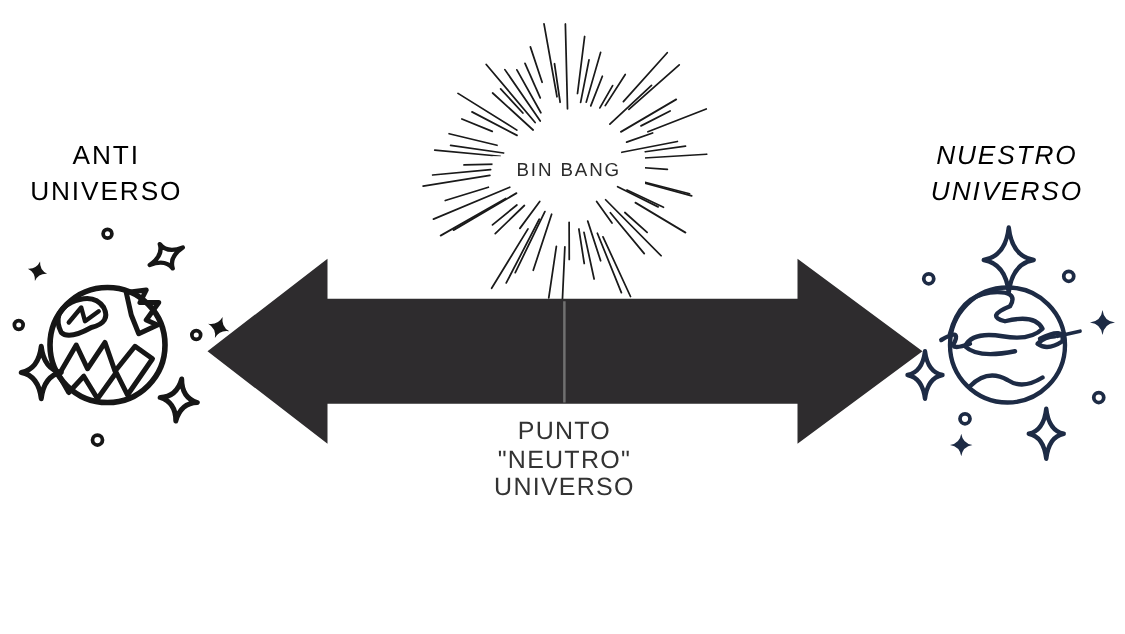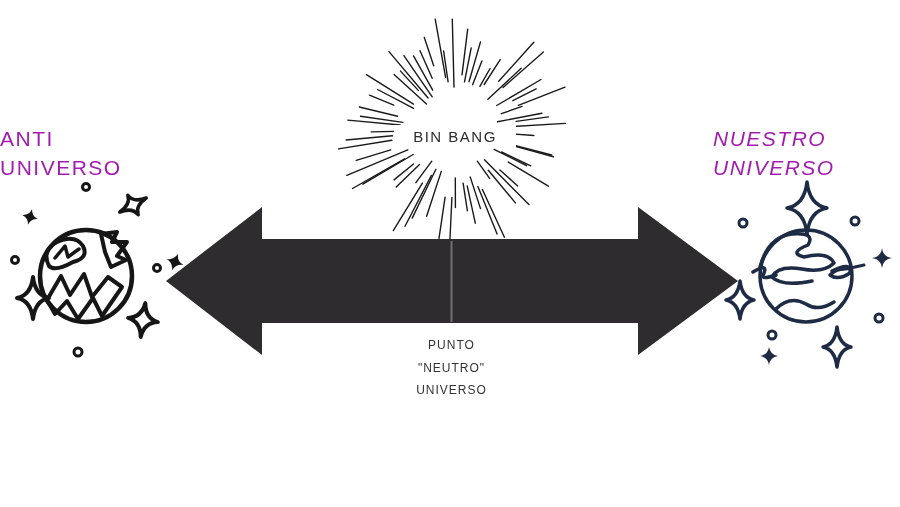--- a/index.html
+++ b/index.html
@@ -4,27 +4,26 @@
 <style>
   html,body{margin:0;padding:0;}
   body{
     width:900px;height:507px;position:relative;overflow:hidden;
     background:#ffffff;
     font-family:"Liberation Sans", sans-serif;
   }
   .stage{position:absolute;inset:0;width:900px;height:507px;}
   .abs{position:absolute;}
   .title{
-    font-size:21px;line-height:29px;
-    letter-spacing:1.5px;color:#a21caf;font-weight:400;
+    text-align:center;font-size:21px;line-height:29px;
+    letter-spacing:1.5px;color:#000000;font-weight:400;
     z-index:4;
-    margin-top:14px;
   }
   .neutral{
-    text-align:center;font-size:12px;line-height:22.5px;
+    text-align:center;font-size:20px;line-height:22.5px;
     letter-spacing:1px;color:#333333;z-index:4;
   }
   .binbang-label{
     text-align:center;font-size:15px;letter-spacing:1.5px;color:#2c2c2c;
     background:#ffffff;padding:3px 6px;z-index:4;
   }
   svg{display:block;}
   .icon-layer{z-index:1;}
   .burst-layer{z-index:1;}
   .arrow-layer{z-index:2;}

